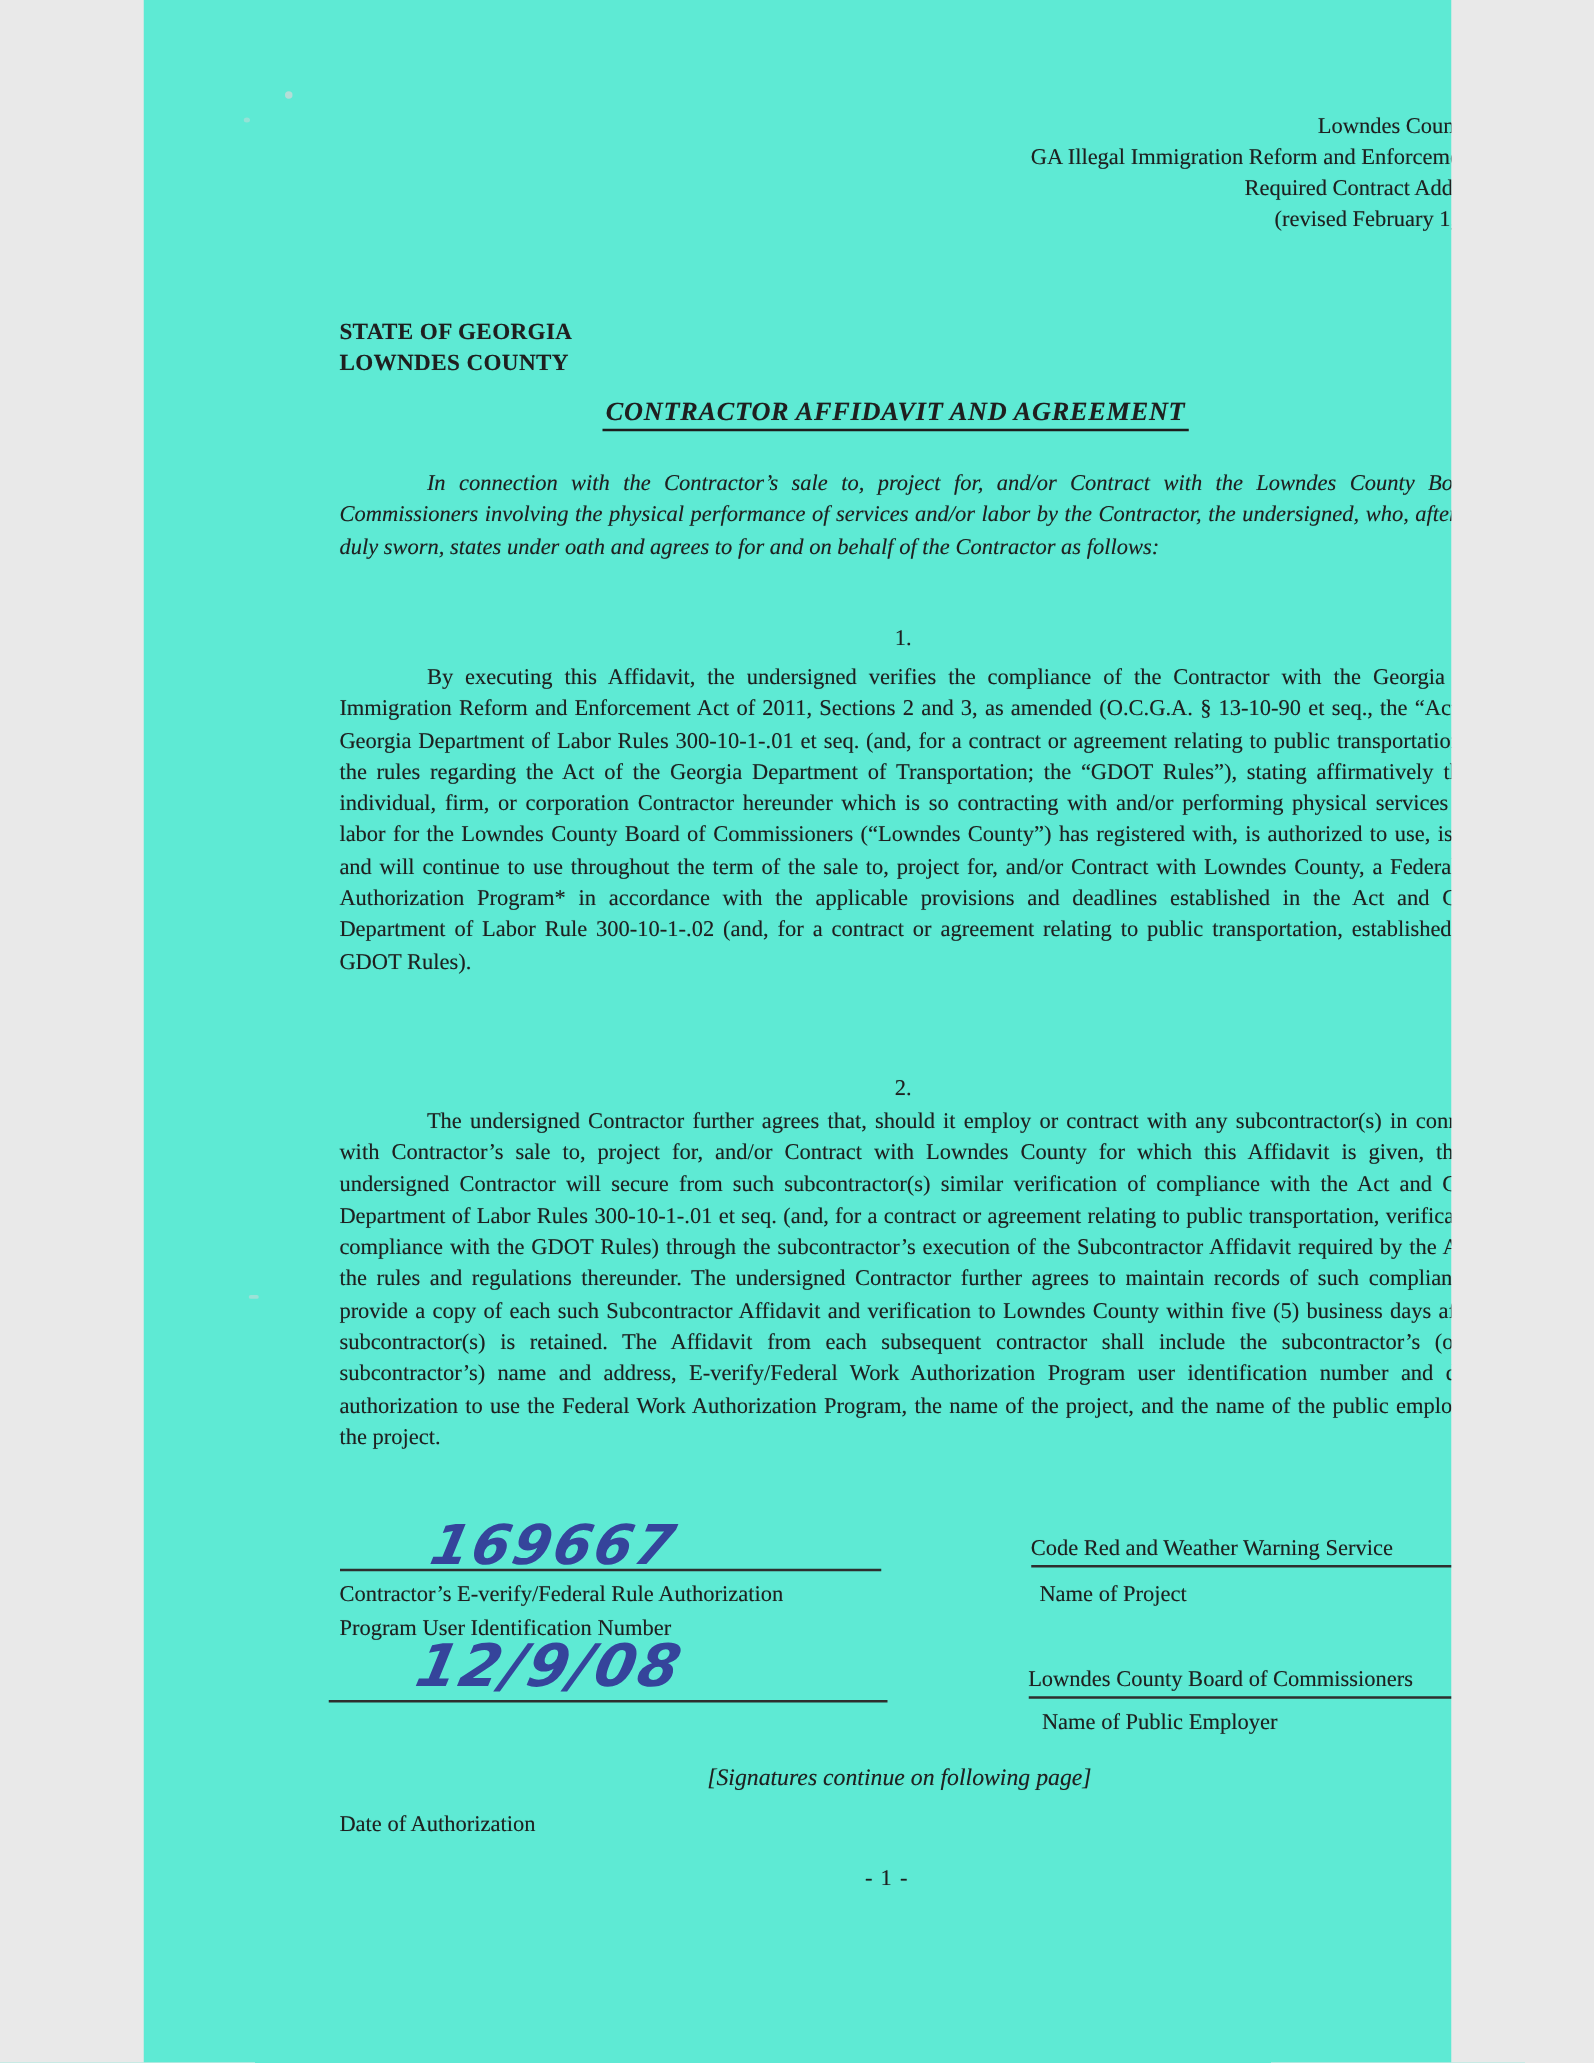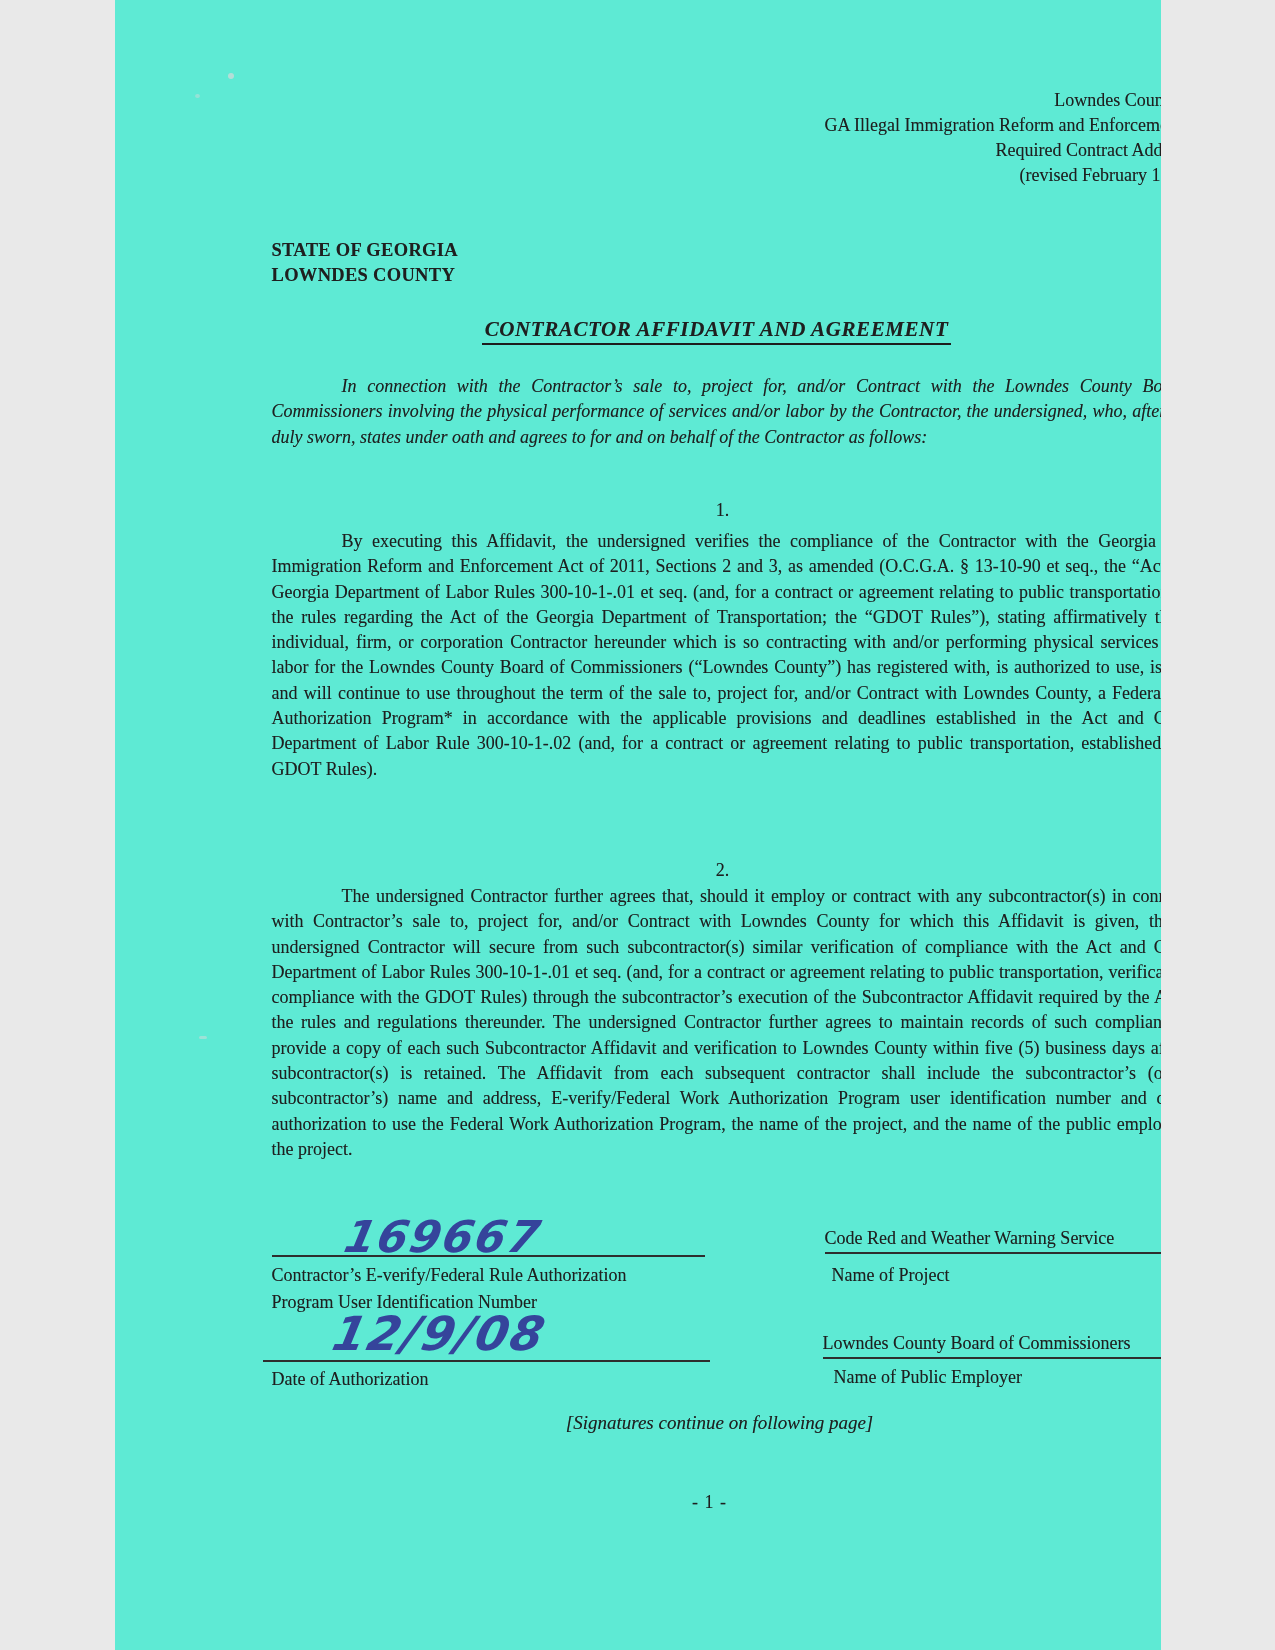--- a/index.html
+++ b/index.html
@@ -9,21 +9,21 @@
     margin:0 auto;
     background:#5eead4;
     font-family:"Liberation Serif","DejaVu Serif",serif;
     color:#1f1f1f;
     overflow:hidden;
   }
   .abs{position:absolute;}
   .soft{text-shadow:0 0 0.6px rgba(10,10,10,0.35);}
 
   .header-block{left:157px;top:88px;width:940px;text-align:right;font-size:18px;line-height:25px;}
-  .jurisdiction{left:157px;top:238px;font-weight:bold;font-size:18.5px;line-height:24.5px;letter-spacing:0.3px;}
+  .jurisdiction{left:157px;top:254px;font-weight:bold;font-size:18.5px;line-height:24.5px;letter-spacing:0.3px;}
   .title-wrap{left:157px;top:317px;width:890px;text-align:center;}
   .doc-title{display:inline-block;font-weight:bold;font-size:21px;letter-spacing:0.6px;border-bottom:2.5px solid #1d1d1d;padding:0 3px 1px 3px;font-style:italic;}
 
   .para{left:157px;width:940px;font-size:18px;line-height:25.3px;text-align:justify;}
   .indent{text-indent:70px;}
   .intro{top:374px;font-style:italic;}
   .sec-num{left:157px;top:0;width:902px;text-align:center;font-size:18px;}
   .sec1-num{top:500px;}
   .sec1-text{top:529px;}
   .sec2-num{top:860px;}
@@ -41,21 +41,21 @@
     transform-origin:left bottom;
     letter-spacing:2px;
     white-space:nowrap;
     z-index:3;
   }
   .hand-everify{left:225px;top:1211px;font-size:44px;}
   .hand-date{left:213px;top:1306px;font-size:47px;}
 
   .sig-label{font-size:18px;line-height:27px;}
   .everify-labels{left:157px;top:1262px;width:470px;}
-  .date-label{left:157px;top:1366px;width:400px;}
+  .date-label{left:157px;top:1446px;width:400px;}
 
   .uvalue{font-size:18px;border-bottom:2px solid #2e2e2e;padding-bottom:3px;white-space:nowrap;}
   .project-value{left:710px;top:1228px;width:387px;}
   .project-label{left:717px;top:1262px;}
   .employer-value{left:708px;top:1333px;width:377px;}
   .employer-label{left:719px;top:1364px;}
 
   .continuation{left:157px;top:1412px;width:896px;text-align:center;font-style:italic;font-size:19px;}
   .pagenum{left:157px;top:1492px;width:876px;text-align:center;font-size:18px;letter-spacing:1px;}
 

